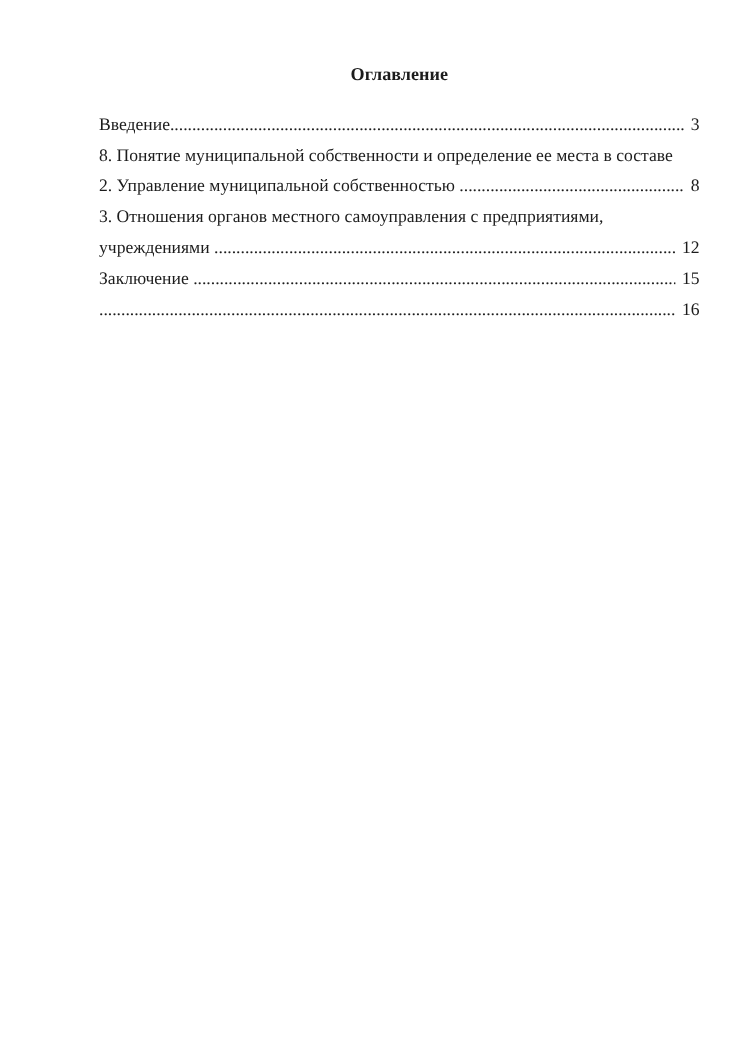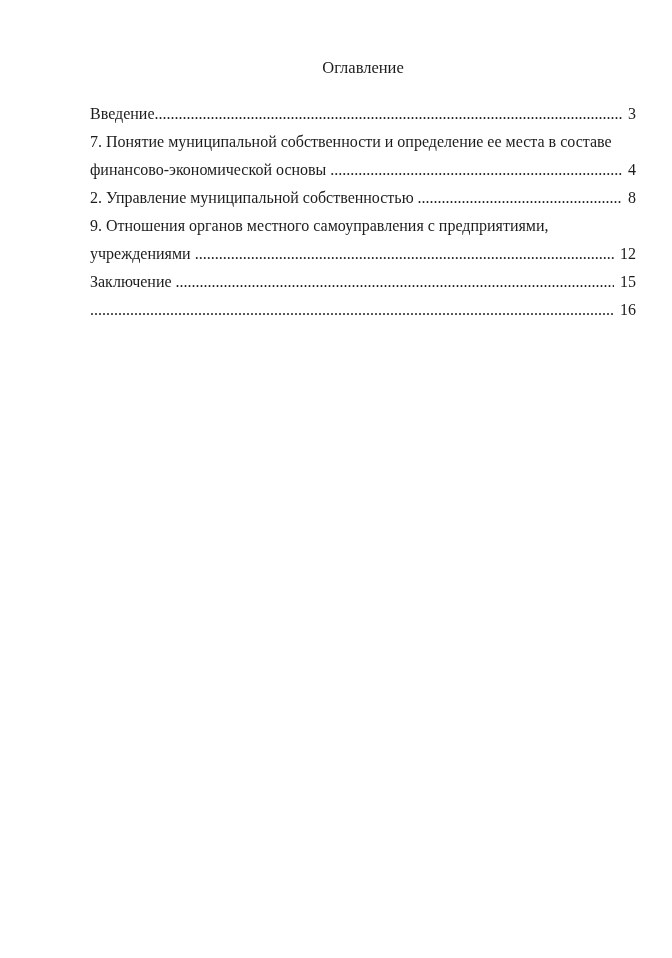--- a/index.html
+++ b/index.html
@@ -17,21 +17,21 @@
   .page {
     box-sizing: border-box;
     width: 672px;
     height: 958px;
     padding: 54px 36px 0 90px;
     background: #ffffff;
     overflow: hidden;
   }
   .doc-title {
     font-size: 16.5px;
-    font-weight: normal;
+    font-weight: bold;
     line-height: 28px;
     text-align: center;
     margin: 0 0 18px 0;
   }
   .toc {
     font-size: 16px;
   }
   .toc-row {
     display: flex;
     align-items: flex-start;
@@ -66,37 +66,32 @@
 
   <div class="toc">
 
     <div class="toc-row">
       <span class="toc-text">Введение</span>
       <span class="dot-leader"></span>
       <span class="toc-page">3</span>
     </div>
 
     <div class="toc-row">
-      <span class="toc-text">7. Понятие муниципальной собственности и определение ее места в составе</span>
+      <span class="toc-text">8. Понятие муниципальной собственности и определение ее места в составе</span>
     </div>
 
-    <div class="toc-row">
-      <span class="toc-text">финансово-экономической основы </span>
-      <span class="dot-leader"></span>
-      <span class="toc-page">4</span>
-    </div>
 
     <div class="toc-row">
       <span class="toc-text">2. Управление муниципальной собственностью </span>
       <span class="dot-leader"></span>
       <span class="toc-page">8</span>
     </div>
 
     <div class="toc-row">
-      <span class="toc-text">9. Отношения органов местного самоуправления с предприятиями,</span>
+      <span class="toc-text">3. Отношения органов местного самоуправления с предприятиями,</span>
     </div>
 
 
     <div class="toc-row">
       <span class="toc-text">учреждениями </span>
       <span class="dot-leader"></span>
       <span class="toc-page">12</span>
     </div>
 
     <div class="toc-row">

